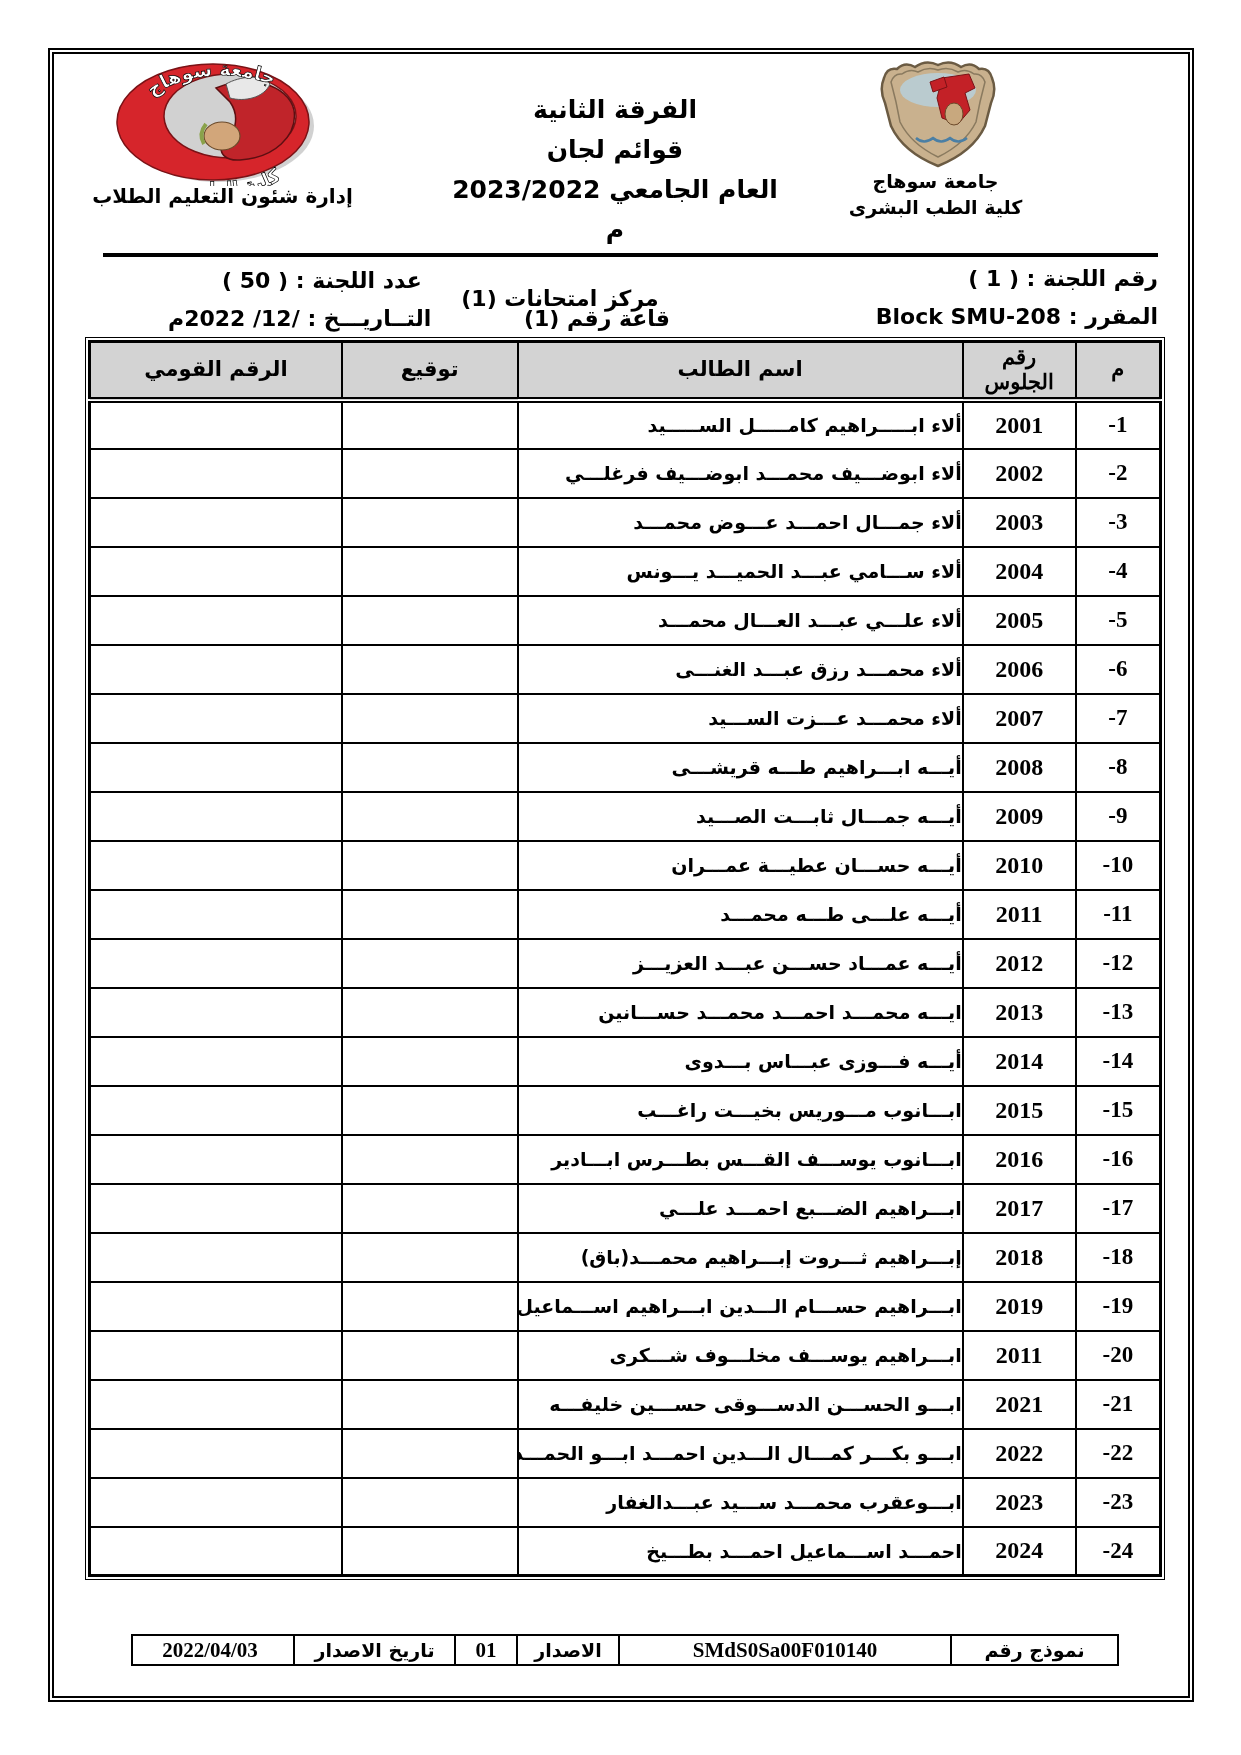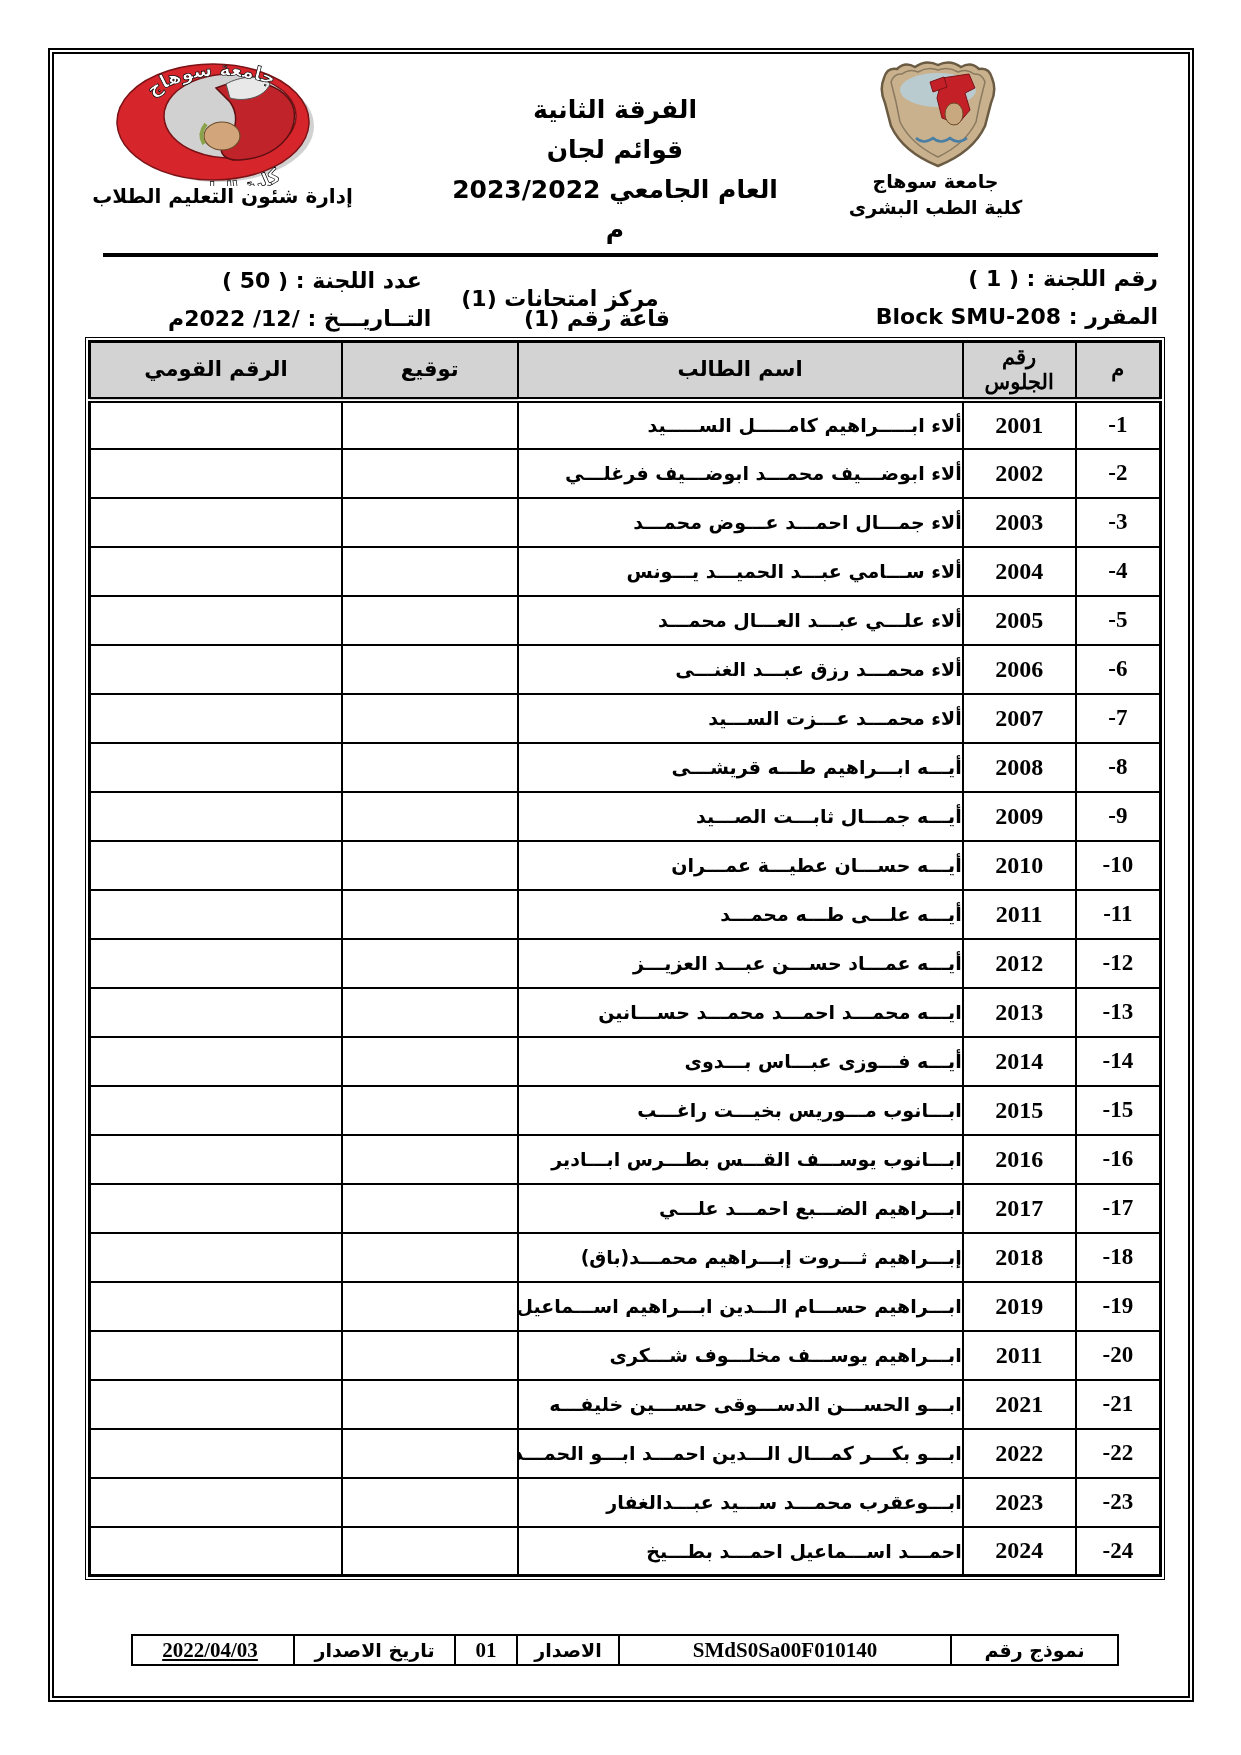--- a/index.html
+++ b/index.html
@@ -33,21 +33,21 @@
   .c-seat{width:112px;text-align:center;font-family:"Liberation Serif","DejaVu Serif",serif;font-weight:bold;font-size:24px;}
   .c-name{width:441px;text-align:right;padding:0 10px 0 4px;font-weight:bold;font-size:19px;direction:rtl;overflow:hidden;white-space:nowrap;}
   .c-sign{width:174px;}
   .c-nid{width:250px;}
   
   .foot-wrap{left:131px;top:1634px;}
   .foot-table{direction:rtl;table-layout:fixed;}
   .foot-table td{border:2px solid #000;height:30px;text-align:center;vertical-align:middle;font-weight:bold;box-sizing:border-box;}
   .f-label{font-size:19px;}
   .f-serif{font-family:"Liberation Serif","DejaVu Serif",serif;font-size:21px;}
-  .f-date{text-align:right;padding-left:10px;direction:ltr;padding-right:16px;text-decoration:underline;}
+  .f-date{text-align:right;padding-left:10px;direction:ltr;padding-right:16px;}
 </style>
 </head>
 <body>
 
 <div class="abs page-frame">
   <div class="page-frame-inner"></div>
 </div>
 
 <svg class="abs" style="left:98px;top:58px;" width="230" height="128" viewBox="0 0 230 128">
   <ellipse cx="120" cy="68" rx="96" ry="56" fill="#9a9a9a" opacity="0.45"></ellipse>

